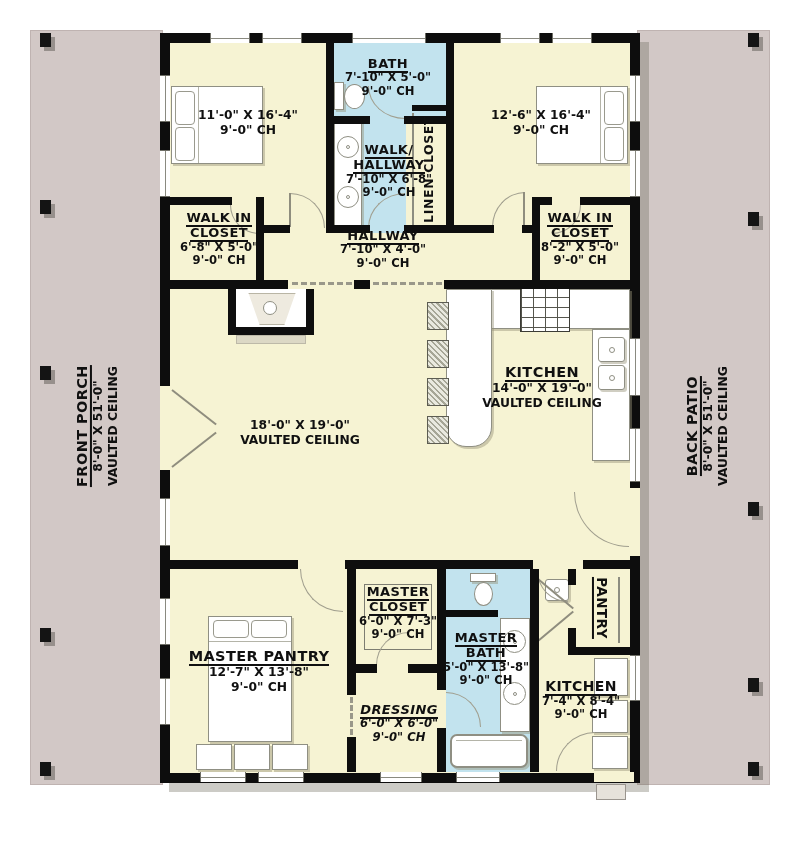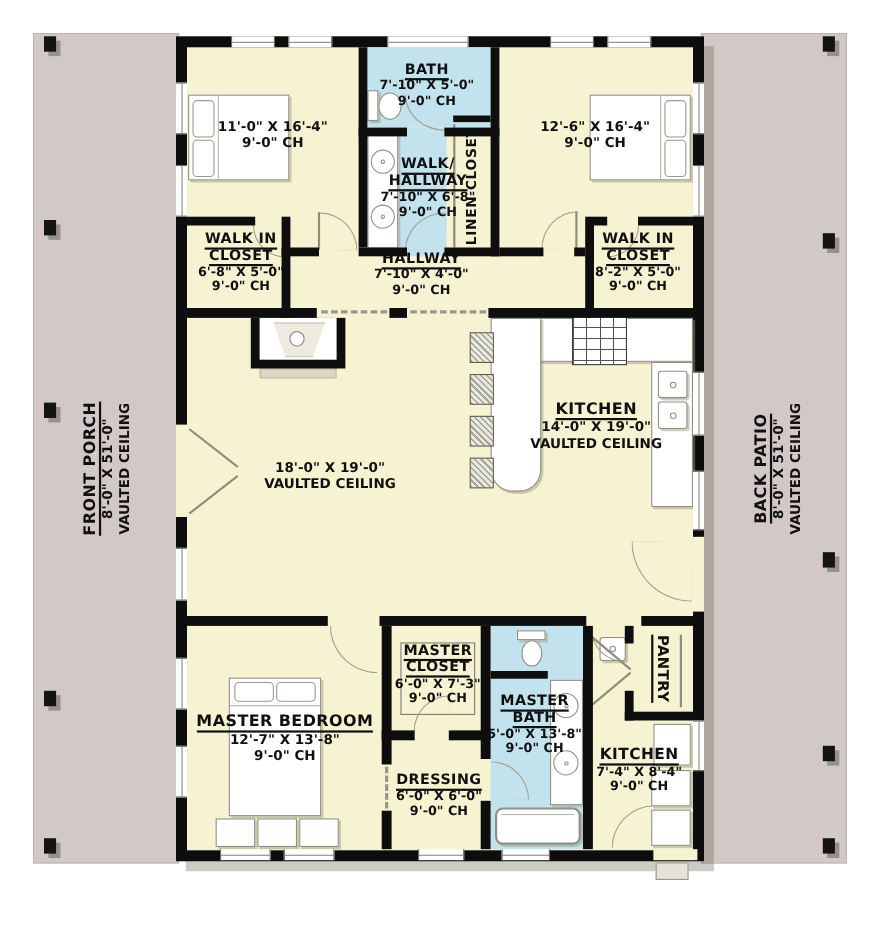--- a/index.html
+++ b/index.html
@@ -296,33 +296,33 @@
     <div class="dm">VAULTED CEILING</div>
   </div>
 
   <div class="lbl" style="left:458px;top:364px;width:168px;">
     <div class="nm"><span class="u">KITCHEN</span></div>
     <div class="dm">14'-0" X 19'-0"</div>
     <div class="dm">VAULTED CEILING</div>
   </div>
 
   <div class="lbl" style="left:166px;top:648px;width:186px;">
-    <div class="nm"><span class="u">MASTER BEDROOM</span></div>
+    <div class="nm"><span class="u">MASTER PANTRY</span></div>
     <div class="dm">12'-7" X 13'-8"</div>
     <div class="dm">9'-0" CH</div>
   </div>
 
   <div class="lbl sm" style="left:350px;top:584px;width:96px;">
     <div class="nm"><span class="u">MASTER</span></div>
     <div class="nm"><span class="u">CLOSET</span></div>
     <div class="dm">6'-0" X 7'-3"</div>
     <div class="dm">9'-0" CH</div>
   </div>
 
-  <div class="lbl sm" style="left:350px;top:702px;width:98px;">
+  <div class="lbl sm" style="left:350px;top:702px;width:98px;font-style:italic;">
     <div class="nm"><span class="u">DRESSING</span></div>
     <div class="dm">6'-0" X 6'-0"</div>
     <div class="dm">9'-0" CH</div>
   </div>
 
   <div class="lbl sm" style="left:436px;top:630px;width:100px;">
     <div class="nm"><span class="u">MASTER</span></div>
     <div class="nm"><span class="u">BATH</span></div>
     <div class="dm">5'-0" X 13'-8"</div>
     <div class="dm">9'-0" CH</div>

